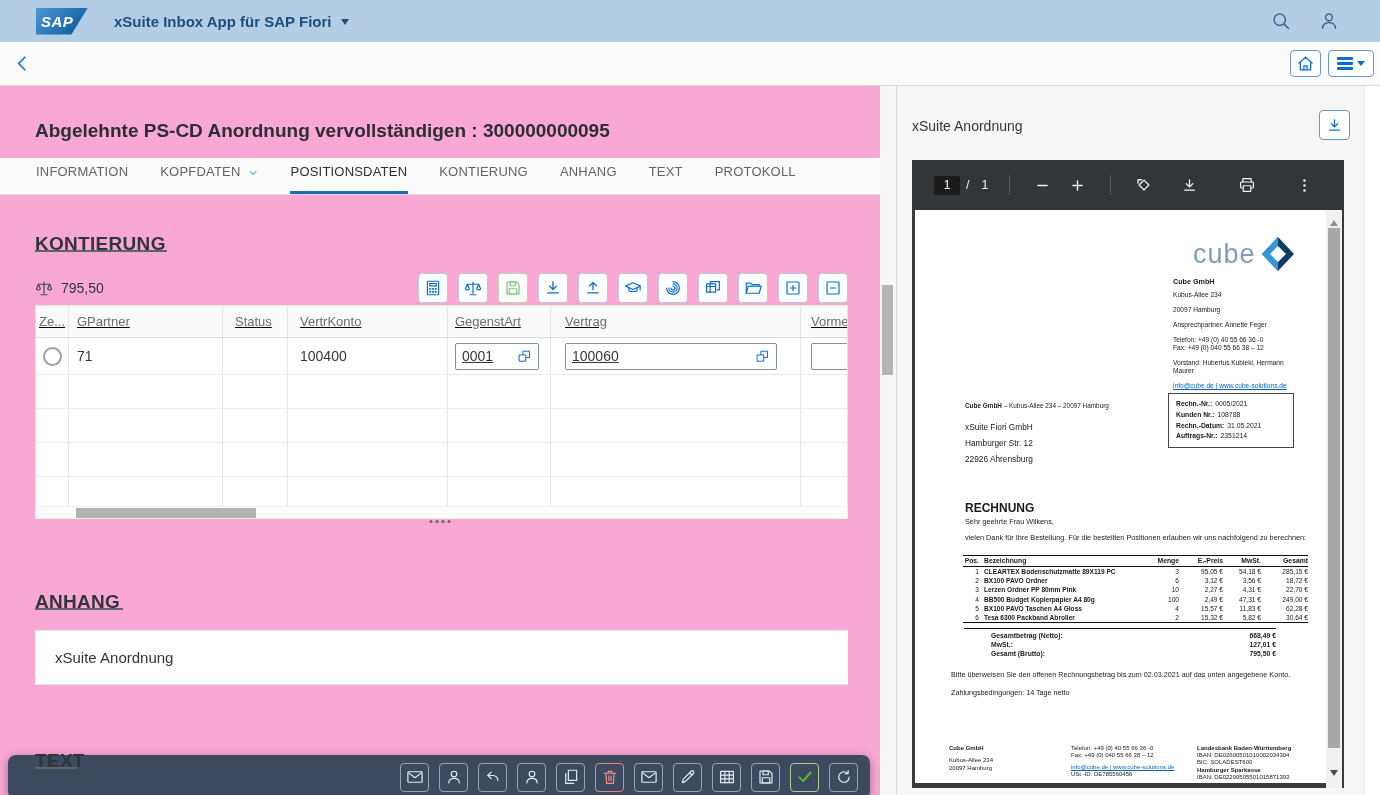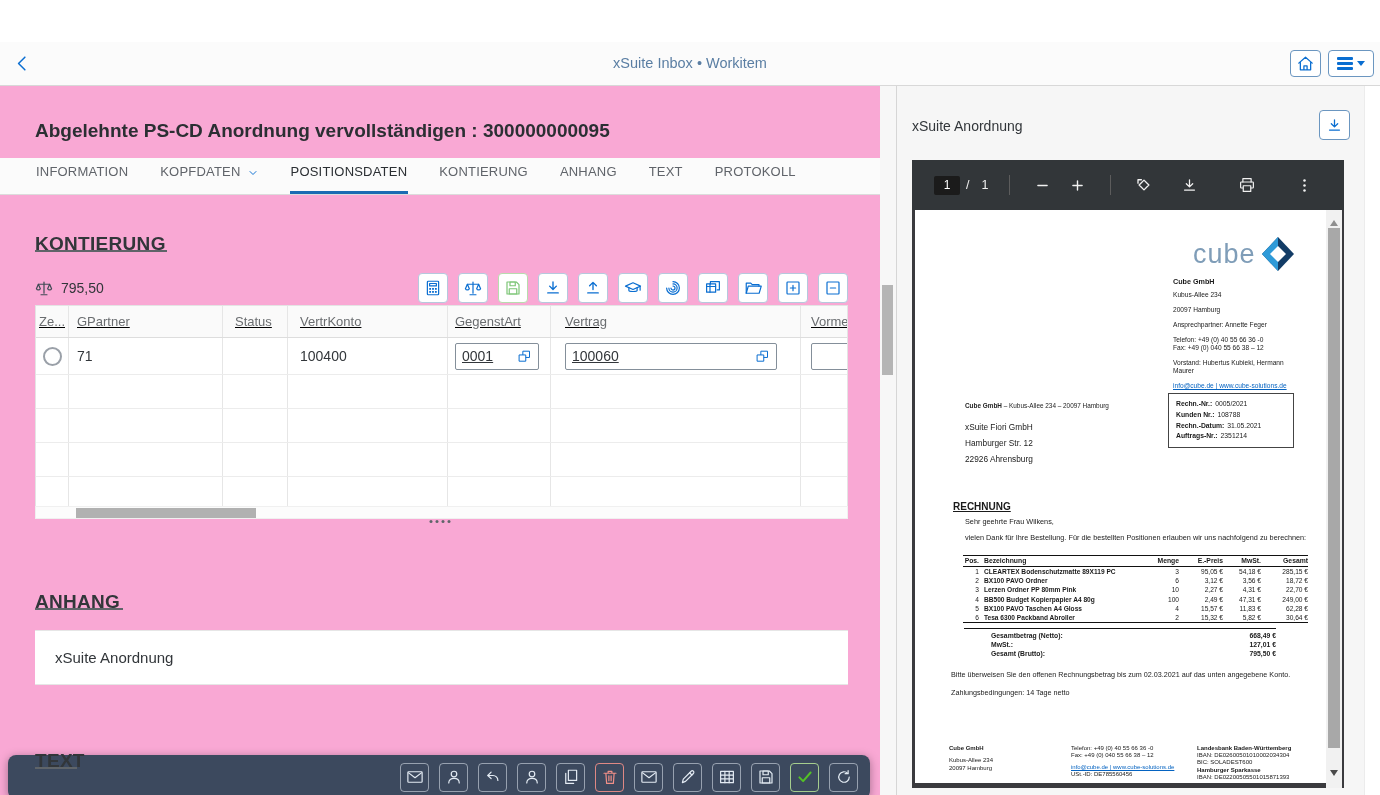--- a/index.html
+++ b/index.html
@@ -116,21 +116,21 @@
   .cube-logo .word{font-size:27px;color:#7f9db8;letter-spacing:1px;line-height:1;}
   .co{left:258px;top:68px;width:132px;font-size:6.6px;line-height:8px;}
   .co .nm{font-size:7.2px;font-weight:bold;margin-bottom:5px;}
   .co .mb{margin-bottom:7px;}
   .lnk{color:#0563c1;text-decoration:underline;}
   .sender{left:50px;top:192px;font-size:6.4px;color:#222;}
   .recip{left:50px;top:209px;font-size:8.3px;line-height:16px;}
   .metabox{left:253px;top:183px;width:126px;border:1px solid #444;padding:5px 7px;box-sizing:border-box;
            font-size:6.8px;line-height:10.8px;}
   .metabox b{margin-right:3px;}
-  .docttl{left:38px;top:291px;font-size:10px;font-weight:bold;text-decoration:underline;}
+  .docttl{left:50px;top:291px;font-size:12px;font-weight:bold;}
   .salut{left:50px;top:307px;font-size:7.3px;}
   .intro{left:50px;top:323px;font-size:7.3px;}
   .itable{left:48px;top:345px;width:345px;font-size:6.6px;}
   .ith{display:flex;font-weight:bold;border-top:1px solid #111;border-bottom:1.5px solid #111;line-height:10px;font-size:6.8px;}
   .itr{display:flex;line-height:9.2px;}
   .itable .last{border-bottom:1px solid #111;}
   .ic0{width:16px;text-align:right;flex:none;}
   .ic1{width:164px;padding-left:5px;box-sizing:border-box;flex:none;}
   .itr .ic1{font-weight:bold;}
   .ic2{width:36px;text-align:right;flex:none;}
@@ -279,26 +279,42 @@
         <path d="M5.5 12h13" stroke-width="2"></path>
       </symbol>
   <symbol id="i-plus" viewBox="0 0 24 24">
         <path d="M12 5.5v13M5.5 12h13" stroke-width="2"></path>
       </symbol>
 </defs>
 </svg>
 
 <div class="app">
 
+  <header class="shell">
+    <div class="sap-logo">
+        <span>SAP</span>
+      </div>
+    <div class="shell-title">
+      <span class="t">xSuite Inbox App für SAP Fiori</span>
+      <span class="caret"></span>
+    </div>
+    <div class="shell-icons">
+      <svg class="ic" width="21" height="21">
+          <use href="#i-search"></use>
+        </svg>
+      <svg class="ic" width="22" height="22">
+          <use href="#i-person"></use>
+        </svg>
+    </div>
+  </header>
 
   <div class="subhead">
     <svg class="ic back" width="19" height="19">
         <use href="#i-back"></use>
       </svg>
-    <div class="subhead-title">xSuite Inbox • Workitem</div>
   </div>
   <div class="sbtn home">
       <svg class="ic" width="19" height="19">
         <use href="#i-home"></use>
       </svg>
     </div>
   <div class="sbtn menu">
     <span class="bars">
         <i></i>
         <i></i>

